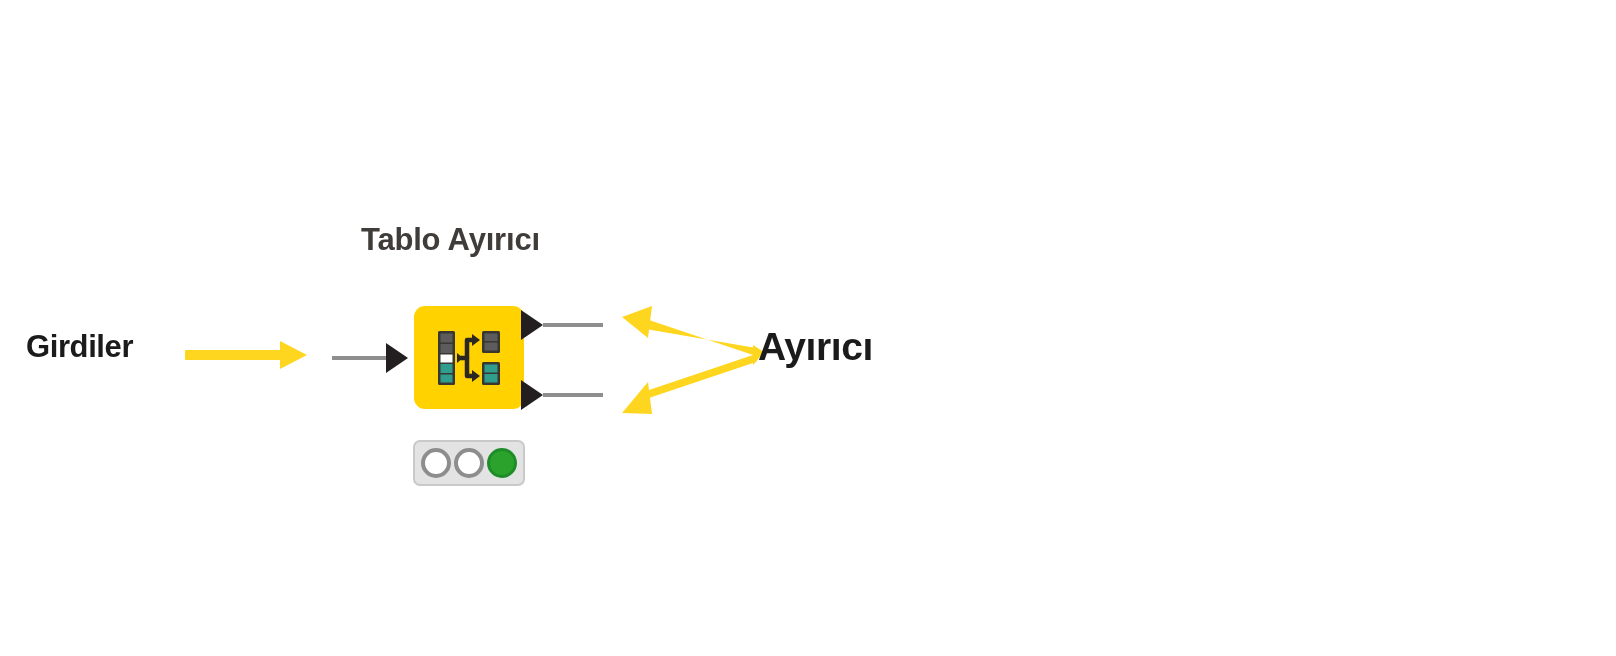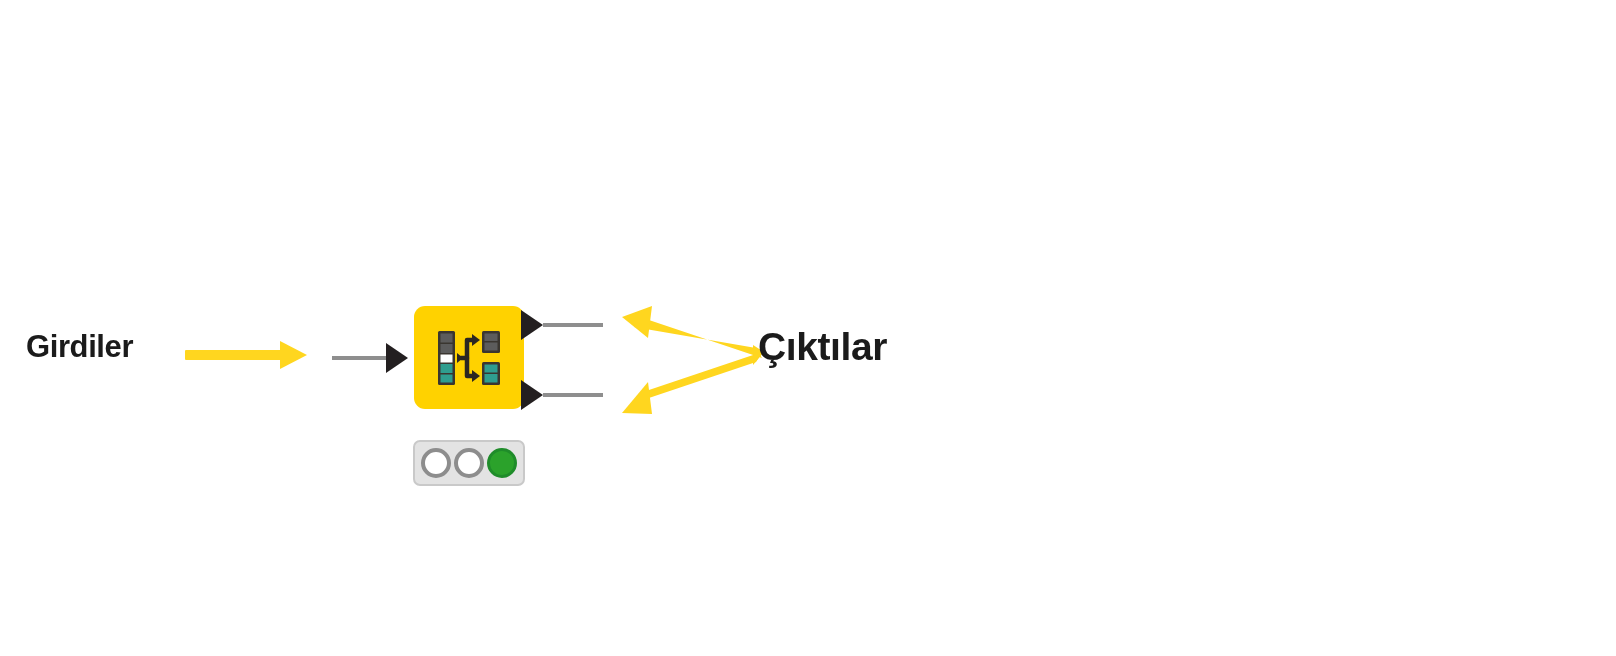--- a/index.html
+++ b/index.html
@@ -153,20 +153,21 @@
 
   <div class="label-inputs">Girdiler</div>
 
   <svg class="arrow-svg arrow-in-svg" viewBox="0 0 130 50">
     <g fill="#ffd61f" stroke="none">
       <rect x="0" y="20" width="101" height="10" rx="1"></rect>
       <polygon points="95,11 122,25 95,39"></polygon>
     </g>
   </svg>
 
+  <div class="node-title">Tablo Ayırıcı</div>
 
   <div class="port-line in-line"></div>
   <div class="port-tri in-tri"></div>
 
   <div class="node-wrap">
     <div class="node-body"></div>
 
     <svg class="node-icon" viewBox="0 0 66 58">
 
       <g>
@@ -220,15 +221,15 @@
       <polygon points="150,52 144,62 22,103 28,93"></polygon>
 
       <polygon points="10,17 40,6 36,38"></polygon>
 
       <polygon points="10,113 36,82 40,114"></polygon>
 
       <polygon points="141,45 152,52 141,65"></polygon>
     </g>
   </svg>
 
-  <div class="label-outputs">Çıktılar</div>
+  <div class="label-outputs">Ayırıcı</div>
 
 </div>
 
 </body></html>

